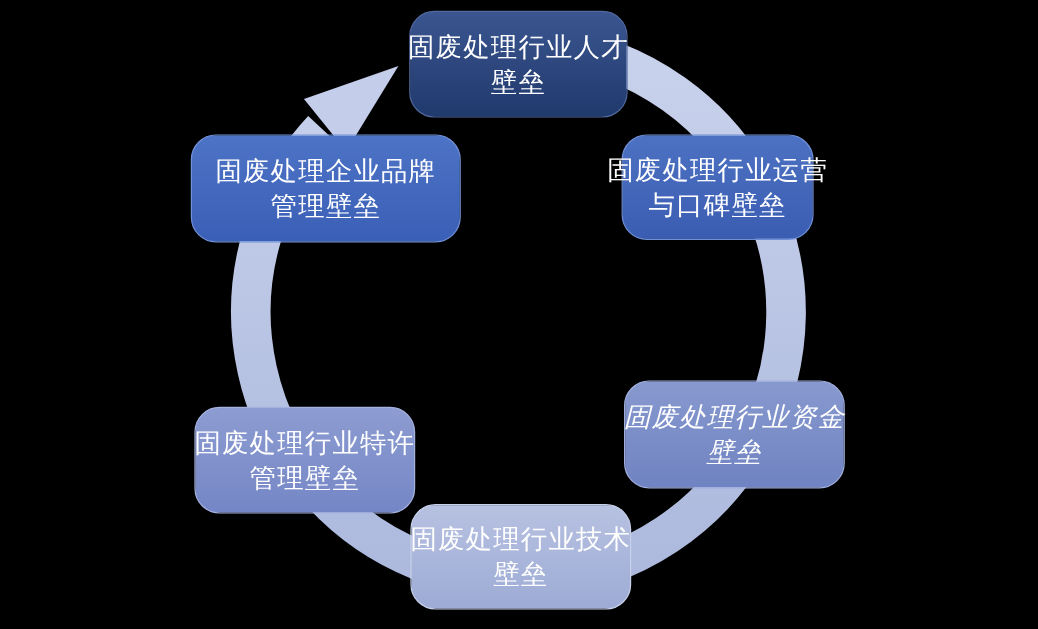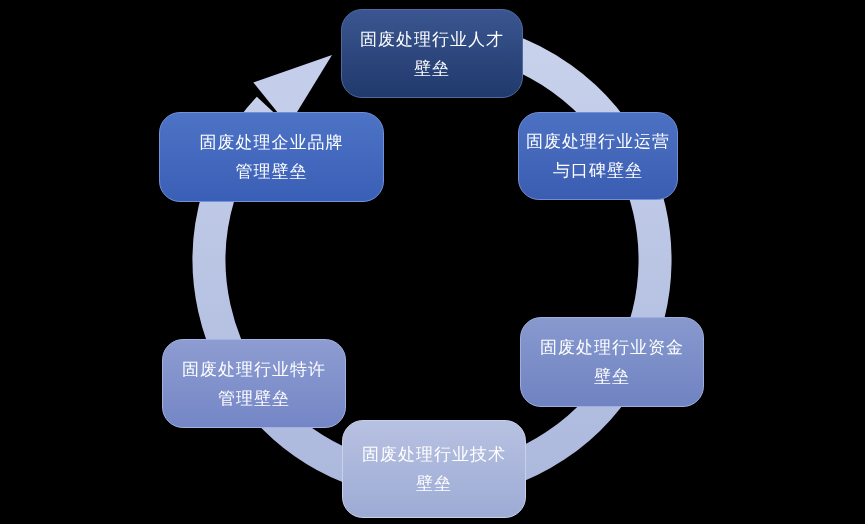--- a/index.html
+++ b/index.html
@@ -25,30 +25,30 @@
     z-index: 2;
     border: 1px solid rgba(255,255,255,0.35);
     border-radius: 21px;
     box-sizing: border-box;
     display: flex;
     flex-direction: column;
     align-items: center;
     justify-content: center;
     text-align: center;
     color: #ffffff;
-    font-size: 17px;
+    font-size: 22px;
     line-height: 29px;
     letter-spacing: 1px;
   }
   .node .line { white-space: nowrap; }
   
   .pos-top          { left: 341px; top: 9px;   width: 182px; height: 89px; }
   .pos-top-right    { left: 518px; top: 112px; width: 160px; height: 88px; }
-  .pos-bottom-right { left: 520px; top: 317px; width: 184px; height: 90px; }
-  .pos-bottom       { left: 342px; top: 420px; width: 184px; height: 98px; }
+  .pos-bottom-right { left: 520px; top: 317px; width: 184px; height: 90px; font-style: italic; }
+  .pos-bottom       { left: 342px; top: 420px; width: 184px; height: 88px; }
   .pos-bottom-left  { left: 162px; top: 318px; width: 184px; height: 89px; margin-top: 21px; }
   .pos-top-left     { left: 159px; top: 112px; width: 225px; height: 90px; }
 </style>
 </head>
 <body style="background: rgb(0, 0, 0);">
 
 <div class="stage">
 
   <svg class="ring-svg" width="865" height="524" viewBox="0 0 865 524">
     <defs>

